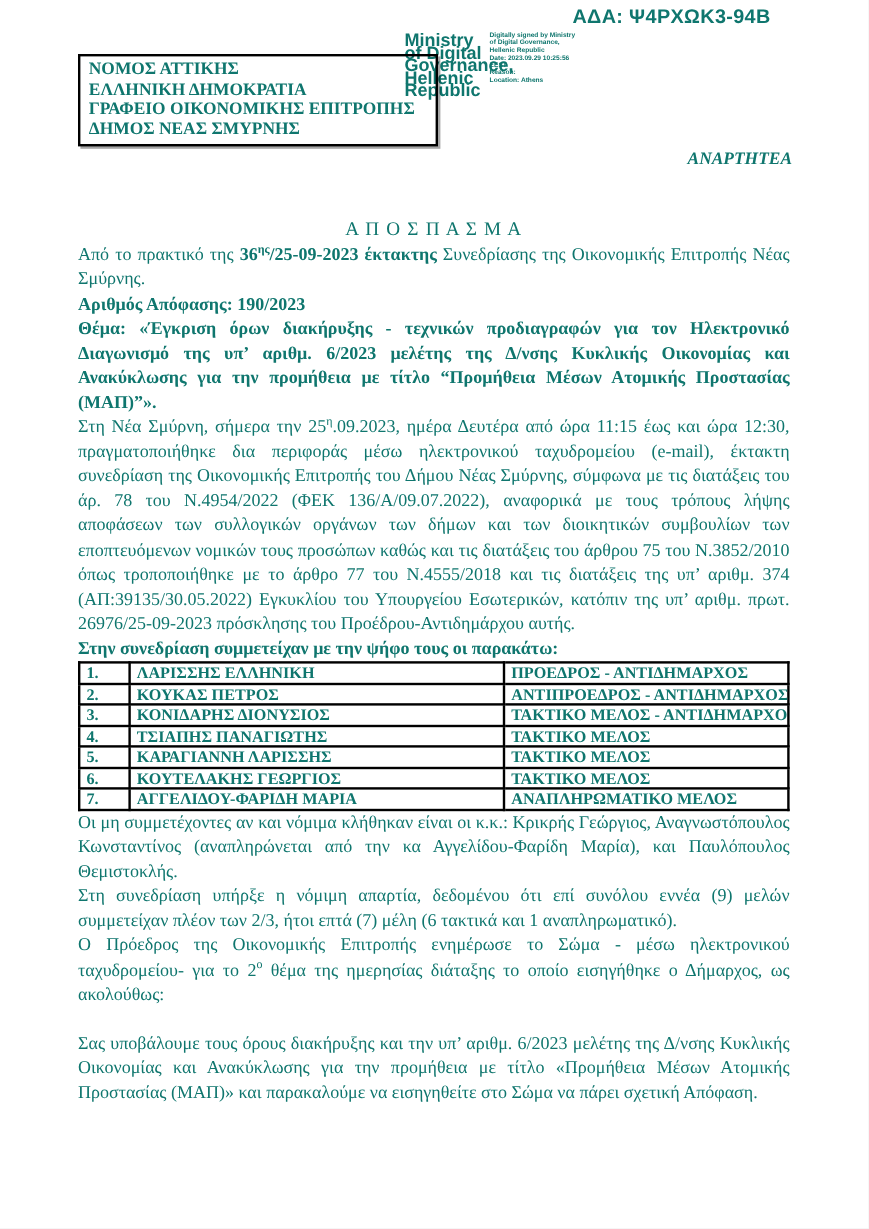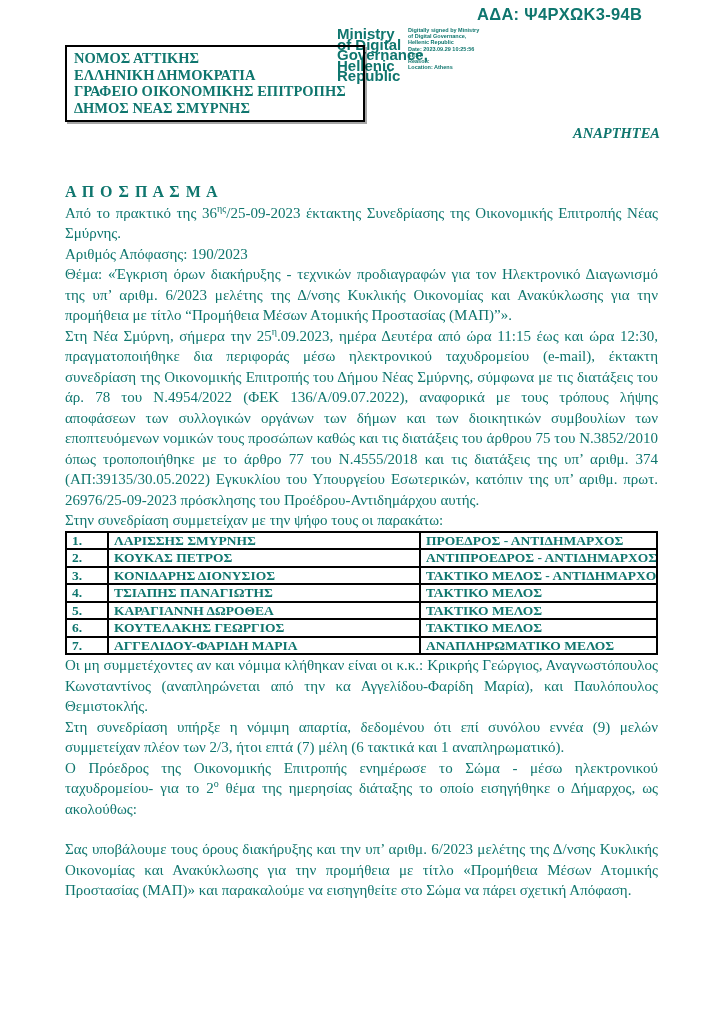--- a/index.html
+++ b/index.html
@@ -42,25 +42,25 @@
   .anartitea{
     position:absolute;right:64px;top:125px;
     font-style:italic;font-weight:700;font-size:14.5px;
   }
   
   .content{
     position:absolute;left:65px;top:182px;width:593px;
     font-size:15px;line-height:20.5px;text-align:justify;
   }
   .doc-title{
-    text-align:left;font-weight:700;font-size:16px;
+    text-align:center;font-weight:400;font-size:16px;
     letter-spacing:1px;margin:0 0 15px 0;
   }
   .content p{margin:0;}
-  .b{font-weight:400;}
+  .b{font-weight:700;}
   sup{font-size:10px;line-height:0;}
   
   table.participants{
     width:100%;border-collapse:collapse;
     table-layout:fixed;
   }
   table.participants td{
     border:2px solid #000;
     font-weight:700;font-size:13.5px;line-height:15.5px;
     padding:0 5px;height:15.5px;
@@ -109,41 +109,41 @@
     <p class="b">Θέμα: «Έγκριση όρων διακήρυξης - τεχνικών προδιαγραφών για τον Ηλεκτρονικό Διαγωνισμό της υπ’ αριθμ. 6/2023 μελέτης της Δ/νσης Κυκλικής Οικονομίας και Ανακύκλωσης για την προμήθεια με τίτλο “Προμήθεια Μέσων Ατομικής Προστασίας (ΜΑΠ)”».</p>
 
     <p><span>Στη Νέα Σμύρνη, σήμερα την 25</span><sup>η</sup><span>.09.2023, ημέρα Δευτέρα από ώρα 11:15 έως και ώρα 12:30, πραγματοποιήθηκε δια περιφοράς μέσω ηλεκτρονικού ταχυδρομείου (e-mail), έκτακτη συνεδρίαση της Οικονομικής Επιτροπής του Δήμου Νέας Σμύρνης, σύμφωνα με τις διατάξεις του άρ. 78 του Ν.4954/2022 (ΦΕΚ 136/Α/09.07.2022), αναφορικά με τους τρόπους λήψης αποφάσεων των συλλογικών οργάνων των δήμων και των διοικητικών συμβουλίων των εποπτευόμενων νομικών τους προσώπων καθώς και τις διατάξεις του άρθρου 75 του Ν.3852/2010 όπως τροποποιήθηκε με το άρθρο 77 του Ν.4555/2018 και τις διατάξεις της υπ’ αριθμ. 374 (ΑΠ:39135/30.05.2022) Εγκυκλίου του Υπουργείου Εσωτερικών, κατόπιν της υπ’ αριθμ. πρωτ. 26976/25-09-2023 πρόσκλησης του Προέδρου-Αντιδημάρχου αυτής.</span></p>
 
     <p class="b">Στην συνεδρίαση συμμετείχαν με την ψήφο τους οι παρακάτω:</p>
 
     <table class="participants">
       <tbody>
         <tr>
           <td class="c-num">1.</td>
-          <td class="c-name">ΛΑΡΙΣΣΗΣ ΣΜΥΡΝΗΣ</td>
+          <td class="c-name">ΛΑΡΙΣΣΗΣ ΕΛΛΗΝΙΚΗ</td>
           <td>ΠΡΟΕΔΡΟΣ - ΑΝΤΙΔΗΜΑΡΧΟΣ</td>
         </tr>
         <tr>
           <td class="c-num">2.</td>
           <td class="c-name">ΚΟΥΚΑΣ ΠΕΤΡΟΣ</td>
           <td>ΑΝΤΙΠΡΟΕΔΡΟΣ - ΑΝΤΙΔΗΜΑΡΧΟΣ</td>
         </tr>
         <tr>
           <td class="c-num">3.</td>
           <td class="c-name">ΚΟΝΙΔΑΡΗΣ ΔΙΟΝΥΣΙΟΣ</td>
           <td>ΤΑΚΤΙΚΟ ΜΕΛΟΣ - ΑΝΤΙΔΗΜΑΡΧΟΣ</td>
         </tr>
         <tr>
           <td class="c-num">4.</td>
           <td class="c-name">ΤΣΙΑΠΗΣ ΠΑΝΑΓΙΩΤΗΣ</td>
           <td>ΤΑΚΤΙΚΟ ΜΕΛΟΣ</td>
         </tr>
         <tr>
           <td class="c-num">5.</td>
-          <td class="c-name">ΚΑΡΑΓΙΑΝΝΗ ΔΩΡΟΘΕΑ</td>
+          <td class="c-name">ΚΑΡΑΓΙΑΝΝΗ ΛΑΡΙΣΣΗΣ</td>
           <td>ΤΑΚΤΙΚΟ ΜΕΛΟΣ</td>
         </tr>
         <tr>
           <td class="c-num">6.</td>
           <td class="c-name">ΚΟΥΤΕΛΑΚΗΣ ΓΕΩΡΓΙΟΣ</td>
           <td>ΤΑΚΤΙΚΟ ΜΕΛΟΣ</td>
         </tr>
         <tr>
           <td class="c-num">7.</td>
           <td class="c-name">ΑΓΓΕΛΙΔΟΥ-ΦΑΡΙΔΗ ΜΑΡΙΑ</td>

